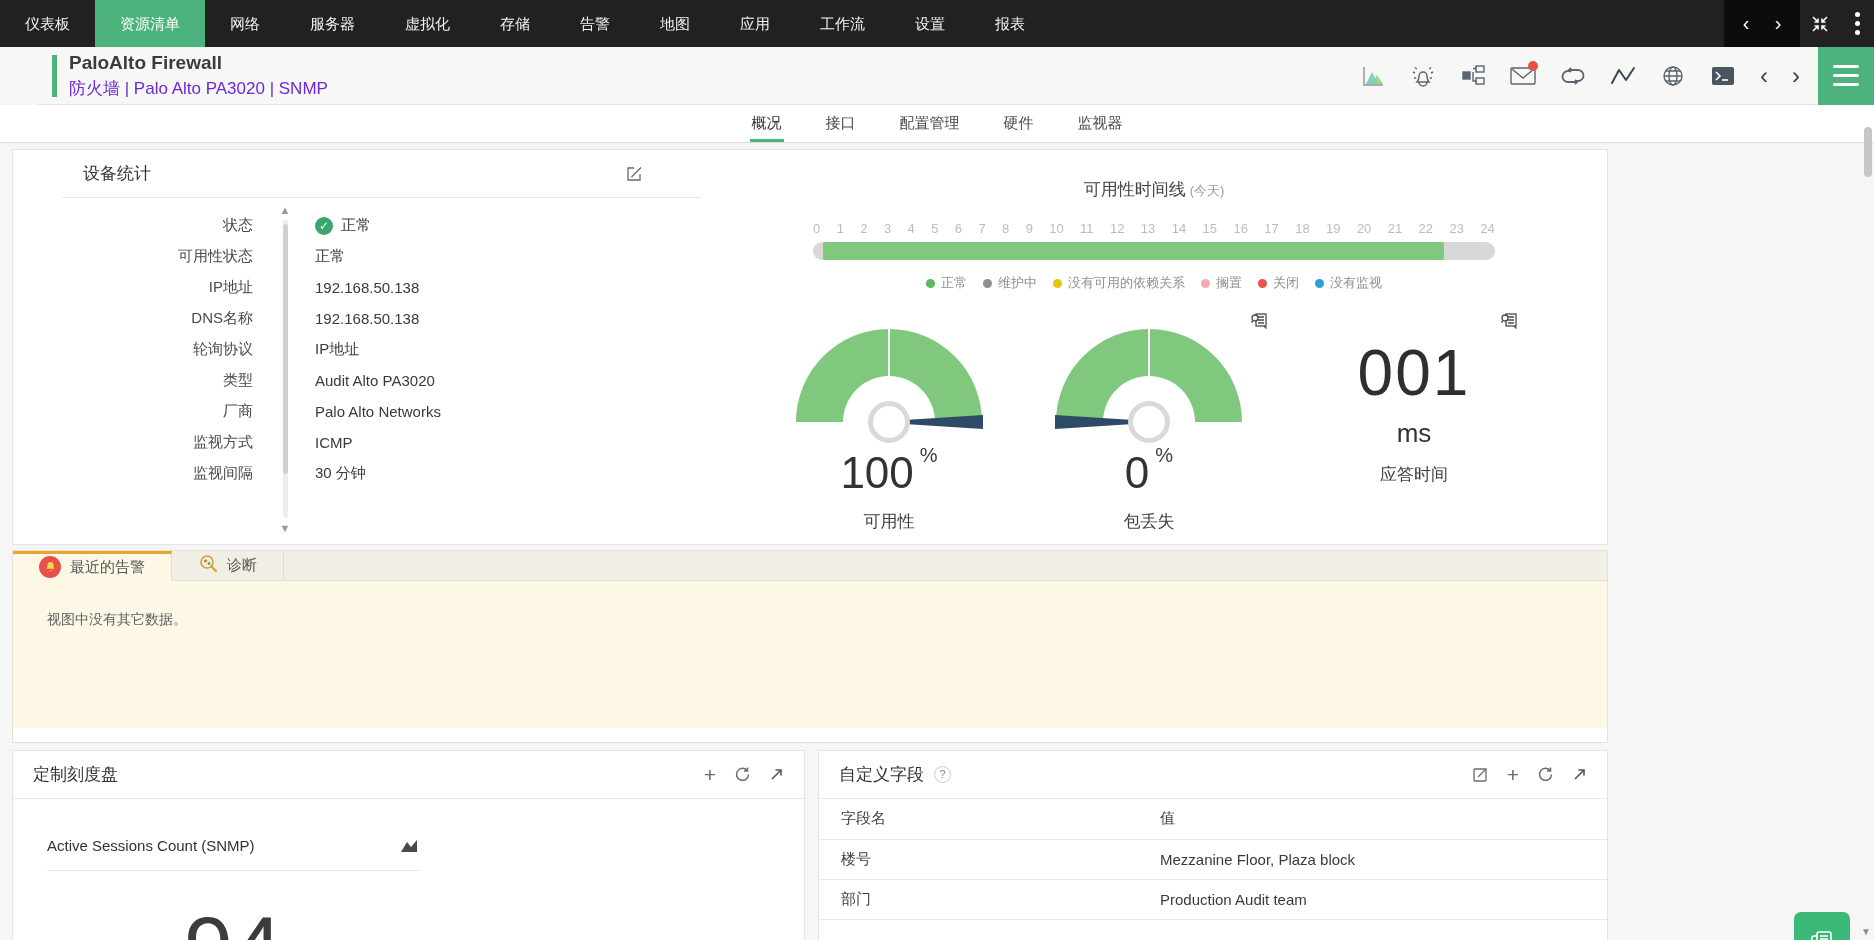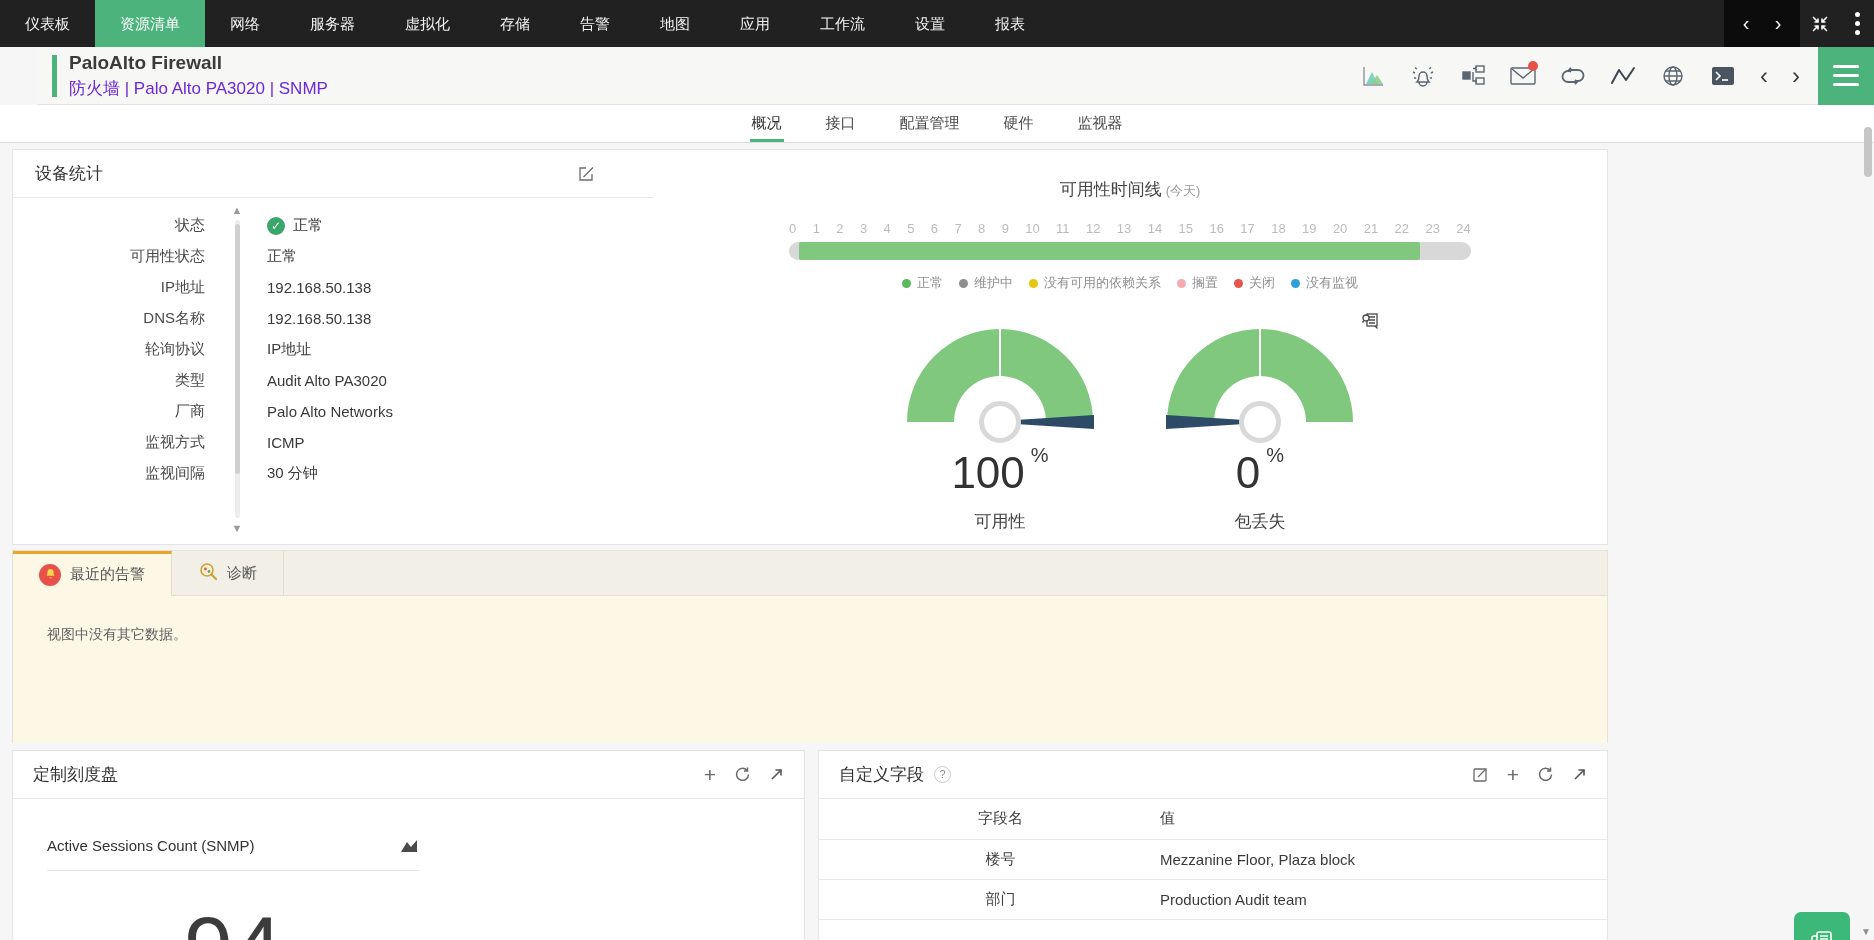--- a/index.html
+++ b/index.html
@@ -35,21 +35,21 @@
   
   .pagetabs { height:38px; background:#fff; border-bottom:1px solid #ddd; display:flex; justify-content:center; gap:40px; }
   .ptab { font-size:15px; color:#4a4a4a; line-height:35px; cursor:pointer; border-bottom:3px solid transparent; padding:0 2px; }
   .ptab.active { color:#2f2f2f; border-bottom-color:#4db37d; }
 
   
   .content { position:relative; height:797px; background:#f6f6f6; }
   .card { position:absolute; background:#fff; border:1px solid #e4e4e4; }
 
   
-  .card-top { left:12px; top:6px; width:1596px; height:396px; display:flex; }
+  .card-top { left:12px; top:6px; width:1596px; height:396px; display:flex;padding-left:48px; }
   .stats-col { width:640px; }
   .card-head { height:48px; display:flex; align-items:center; padding:0 22px; border-bottom:1px solid #e8e8e8; }
   .card-title { font-size:17px; color:#333; }
   .stats-body { position:relative; padding-top:12px; }
   .stat-row { display:flex; align-items:center; height:31px; }
   .stat-label { width:192px; text-align:right; font-size:15px; color:#4a4a4a; }
   .stat-value { margin-left:62px; font-size:15px; color:#3a3a3a; display:flex; align-items:center; gap:8px; }
   .okcheck { width:18px; height:18px; border-radius:50%; background:#3ba66b; color:#fff; font-size:12px; line-height:18px; text-align:center; display:inline-block; }
   .stats-scroll { position:absolute; left:216px; top:6px; width:16px; height:330px; }
   .s-caret { position:absolute; left:0; width:16px; text-align:center; color:#9a9a9a; font-size:11px; cursor:pointer; }
@@ -76,21 +76,21 @@
   .gauge-val sup { font-size:20px; color:#3c3c3c; vertical-align:26px; margin-left:6px; }
   .gauge-label { margin-top:12px; font-size:17px; color:#3f3f3f; }
   .resp { width:220px; text-align:center; position:relative; padding-top:18px; }
   .resp-val { font-size:64px; color:#2f2f2f; letter-spacing:2px; }
   .resp-unit { font-size:26px; color:#333; margin-top:8px; }
   .resp-label { margin-top:14px; font-size:17px; color:#3f3f3f; }
   .report-ic { position:absolute; cursor:pointer; }
 
   
   .alerts-card { left:12px; top:407px; width:1596px; height:193px; border:1px solid #e6e2d6; }
-  .alert-tabs { height:45px; background:#f2f0e6; border-bottom:1px solid #e4dfcf; display:flex; }
+  .alert-tabs { height:30px; background:#f2f0e6; border-bottom:1px solid #e4dfcf; display:flex; }
   .alert-tab { display:flex; align-items:center; gap:9px; padding:0 26px; font-size:15px; color:#555; border-right:1px solid #e2ddcc; cursor:pointer; }
   .alert-tab.active { background:#fcf8e5; border-top:3px solid #e9a62b; border-bottom:1px solid #fcf8e5; margin-bottom:-1px; }
   .bellbadge { width:22px; height:22px; border-radius:50%; background:#e8504a; display:flex; align-items:center; justify-content:center; }
   .alert-body { height:147px; background:#fcf8e5; font-size:14px; color:#5f5f5f; padding:30px 0 0 34px; }
 
   
   .dial-card { left:12px; top:607px; width:793px; height:300px; }
   .fields-card { left:818px; top:607px; width:790px; height:300px; }
   .panel-head { height:48px; display:flex; align-items:center; padding:0 20px; border-bottom:1px solid #e8e8e8; }
   .panel-actions { margin-left:auto; display:flex; align-items:center; gap:18px; }
@@ -99,21 +99,21 @@
   .help-badge { width:17px; height:17px; border-radius:50%; background:#fff; border:1px solid #c9c9c9; color:#8a8a8a;
     font-size:11px; line-height:15px; text-align:center; margin-left:10px; cursor:pointer; }
   .metric-row { display:flex; align-items:center; width:372px; margin:38px 0 0 34px;gap:12px; }
   .metric-name { font-size:15px; color:#333; }
   .metric-row svg { margin-left:auto; }
   .metric-div { width:372px; margin:16px 0 0 34px; border-bottom:1px solid #e5e5e5; }
   .big-number { width:372px; margin-left:34px; text-align:center; font-size:88px; color:#3c3c3c; margin-top:26px; }
 
   .ftable { width:100%; border-collapse:collapse; }
   .ftable td { height:40px; border-bottom:1px solid #e9e9e9; font-size:15px; vertical-align:middle; }
-  .ftable .c1 { padding-left:22px; width:341px; color:#3f3f3f;text-align:center; }
+  .ftable .c1 { padding-left:22px; width:341px; color:#3f3f3f; }
   .ftable .c2 { color:#3a3a3a; }
   .ftable .hrow td { color:#3f3f3f; }
 
   
   .chatbtn { position:absolute; right:24px; top:912px; width:56px; height:58px; background:#3cb878; border-radius:7px;
     display:flex; align-items:center; justify-content:center; cursor:pointer; z-index:20; }
   .vscroll-thumb { position:absolute; right:2px; top:127px; width:8px; height:50px; background:#c6c6c6; border-radius:4px; cursor:grab; z-index:20; }
   .vscroll-down { position:absolute; right:3px; bottom:3px; font-size:10px; color:#8f8f8f; cursor:pointer; z-index:20; }
 </style>
 </head>
@@ -393,20 +393,33 @@
               </svg>
               <div class="needle" style="transform: rotate(180deg);"></div>
               <div class="hub"></div>
             </div>
             <div class="gauge-val">
               <span>0</span><sup>%</sup>
             </div>
             <div class="gauge-label">包丢失</div>
           </div>
 
+          <div class="resp">
+            <span class="report-ic" style="right:6px; top:-6px;">
+              <svg width="18" height="18" viewBox="0 0 18 18" fill="none" stroke="#4a4a4a" stroke-width="1.3">
+                <rect x="6" y="2" width="10" height="12" fill="#fff"></rect>
+                <path d="M8 5 h6 M8 8 h6 M8 11 h6"></path>
+                <circle cx="5" cy="6" r="3" fill="#fff"></circle>
+                <path d="M3 8.5 L1.5 10.5 M14 14 l2.5 2.5"></path>
+              </svg>
+            </span>
+            <div class="resp-val">001</div>
+            <div class="resp-unit">ms</div>
+            <div class="resp-label">应答时间</div>
+          </div>
         </div>
       </div>
     </section>
 
     <section class="card alerts-card">
       <div class="alert-tabs">
         <div class="alert-tab active">
           <span class="bellbadge">
             <svg width="13" height="13" viewBox="0 0 13 13" fill="#f7d64a">
               <path d="M6.5 1 a3 3 0 0 1 3 3 c0 2 .4 3 1.2 3.8 H2.3 C3.1 7 3.5 6 3.5 4 a3 3 0 0 1 3-3 z"></path>

